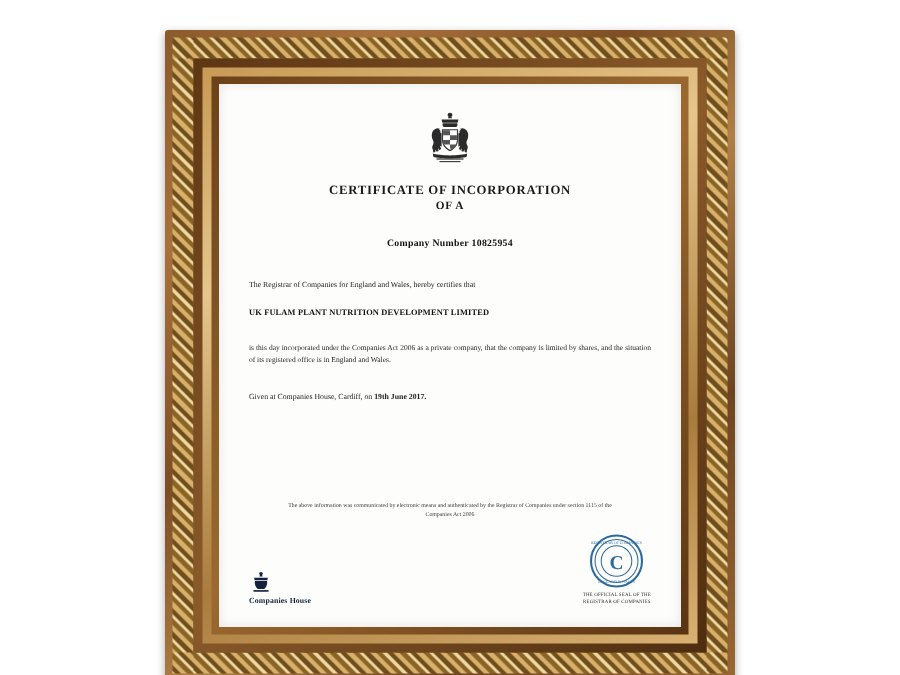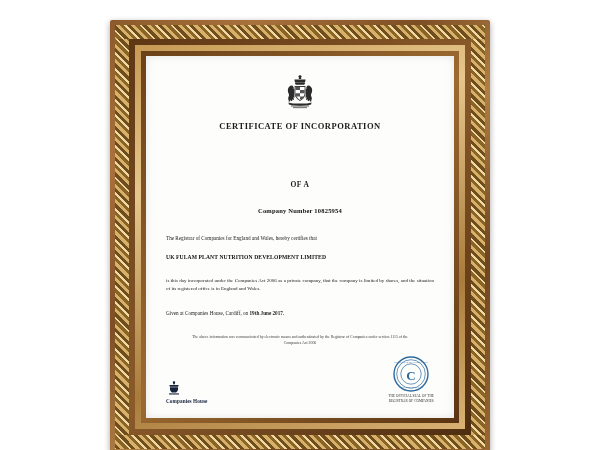--- a/index.html
+++ b/index.html
@@ -100,21 +100,21 @@
   
   .cert-title {
     text-align: center;
     font-family: "Liberation Serif", serif;
     font-size: 8.5px;
     letter-spacing: 0.5px;
     font-weight: bold;
     color: #1a1a1a;
     line-height: 1.45;
   }
-  .cert-title .l2 { font-size: 7.5px; margin-top: 48px; }
+  .cert-title .l2 { font-size: 7.5px; }
   .cert-title .l3 { font-size: 8px; }
 
   .company-number {
     text-align: center;
     font-size: 6.5px;
     font-weight: bold;
     color: #111;
     margin-top: 16px;
     letter-spacing: 0.2px;
   }

